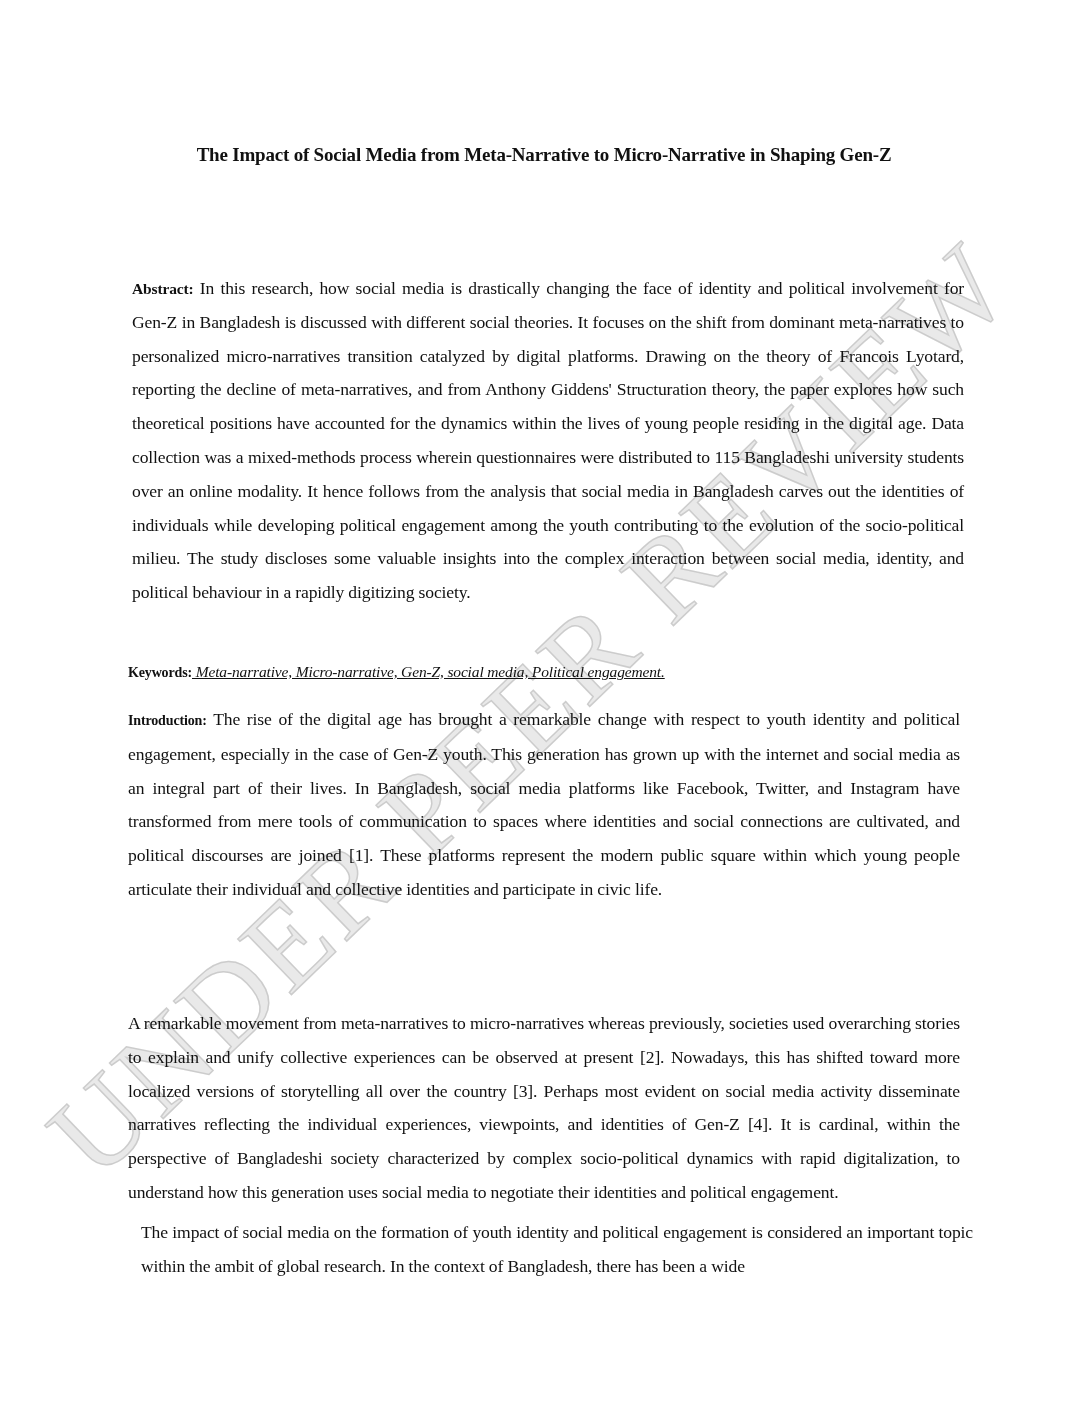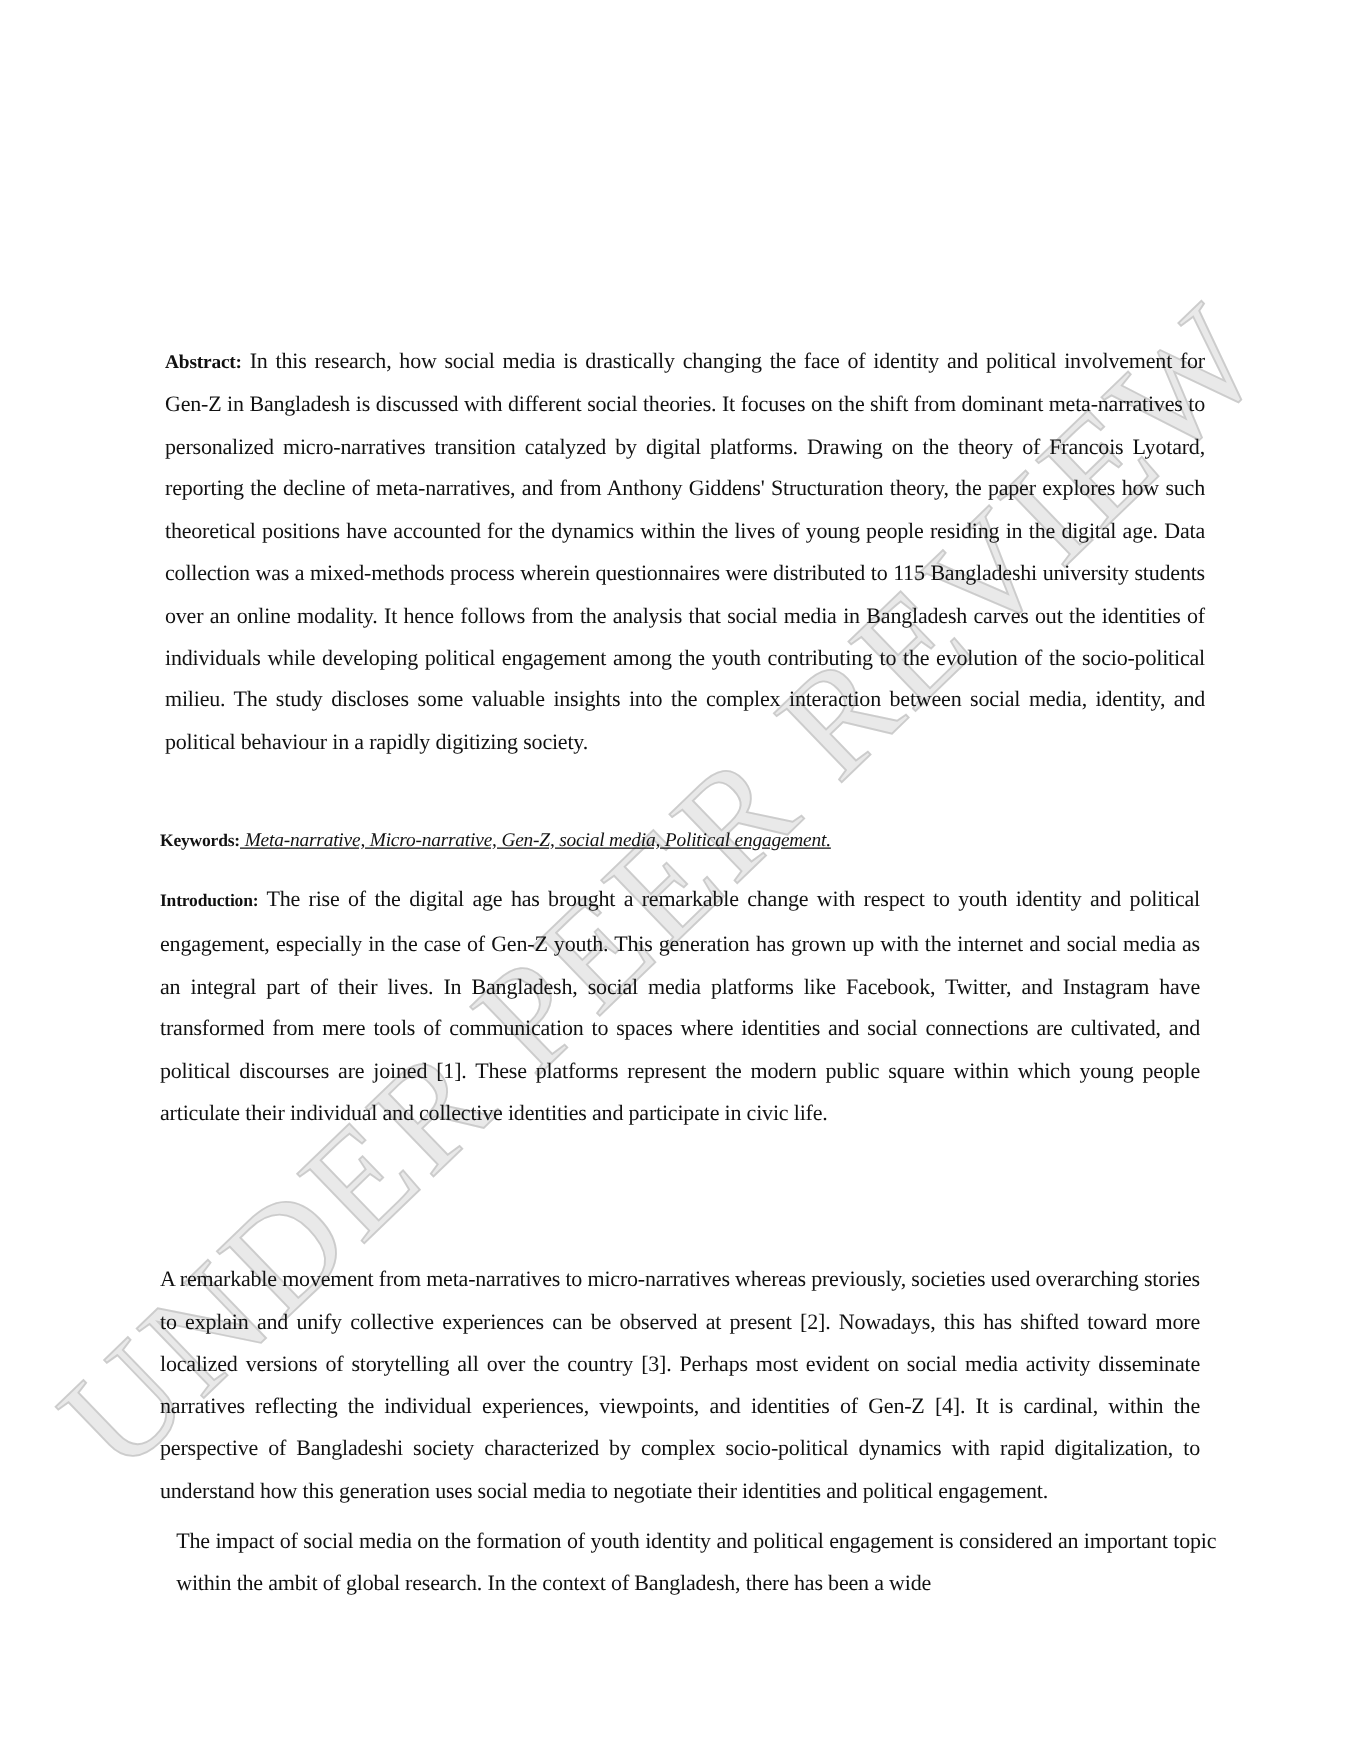--- a/index.html
+++ b/index.html
@@ -80,20 +80,21 @@
 </head>
 <body>
 
 <div class="page">
 
   <div class="watermark">UNDER PEER REVIEW</div>
 
   <div class="content">
 
     <h1 class="title" style="margin:0;">
+      <span>The Impact of Social Media from Meta-Narrative to Micro-Narrative in Shaping Gen-Z</span>
     </h1>
 
     <p class="body-text abstract" style="margin:4px;">
       <span class="lbl-small">Abstract:</span><span> In this research, how social media is drastically changing the face of identity and political involvement for Gen-Z in Bangladesh is discussed with different social theories. It focuses on the shift from dominant meta-narratives to personalized micro-narratives transition catalyzed by digital platforms. Drawing on the theory of Francois Lyotard, reporting the decline of meta-narratives, and from Anthony Giddens' Structuration theory, the paper explores how such theoretical positions have accounted for the dynamics within the lives of young people residing in the digital age. Data collection was a mixed-methods process wherein questionnaires were distributed to 115 Bangladeshi university students over an online modality. It hence follows from the analysis that social media in Bangladesh carves out the identities of individuals while developing political engagement among the youth contributing to the evolution of the socio-political milieu. The study discloses some valuable insights into the complex interaction between social media, identity, and political behaviour in a rapidly digitizing society.</span>
     </p>
 
     <p class="body-text keywords" style="margin:0;">
       <span class="lbl">Keywords:</span><span class="kw-list"> Meta-narrative, Micro-narrative, Gen-Z, social media, Political engagement.</span>
     </p>
 

